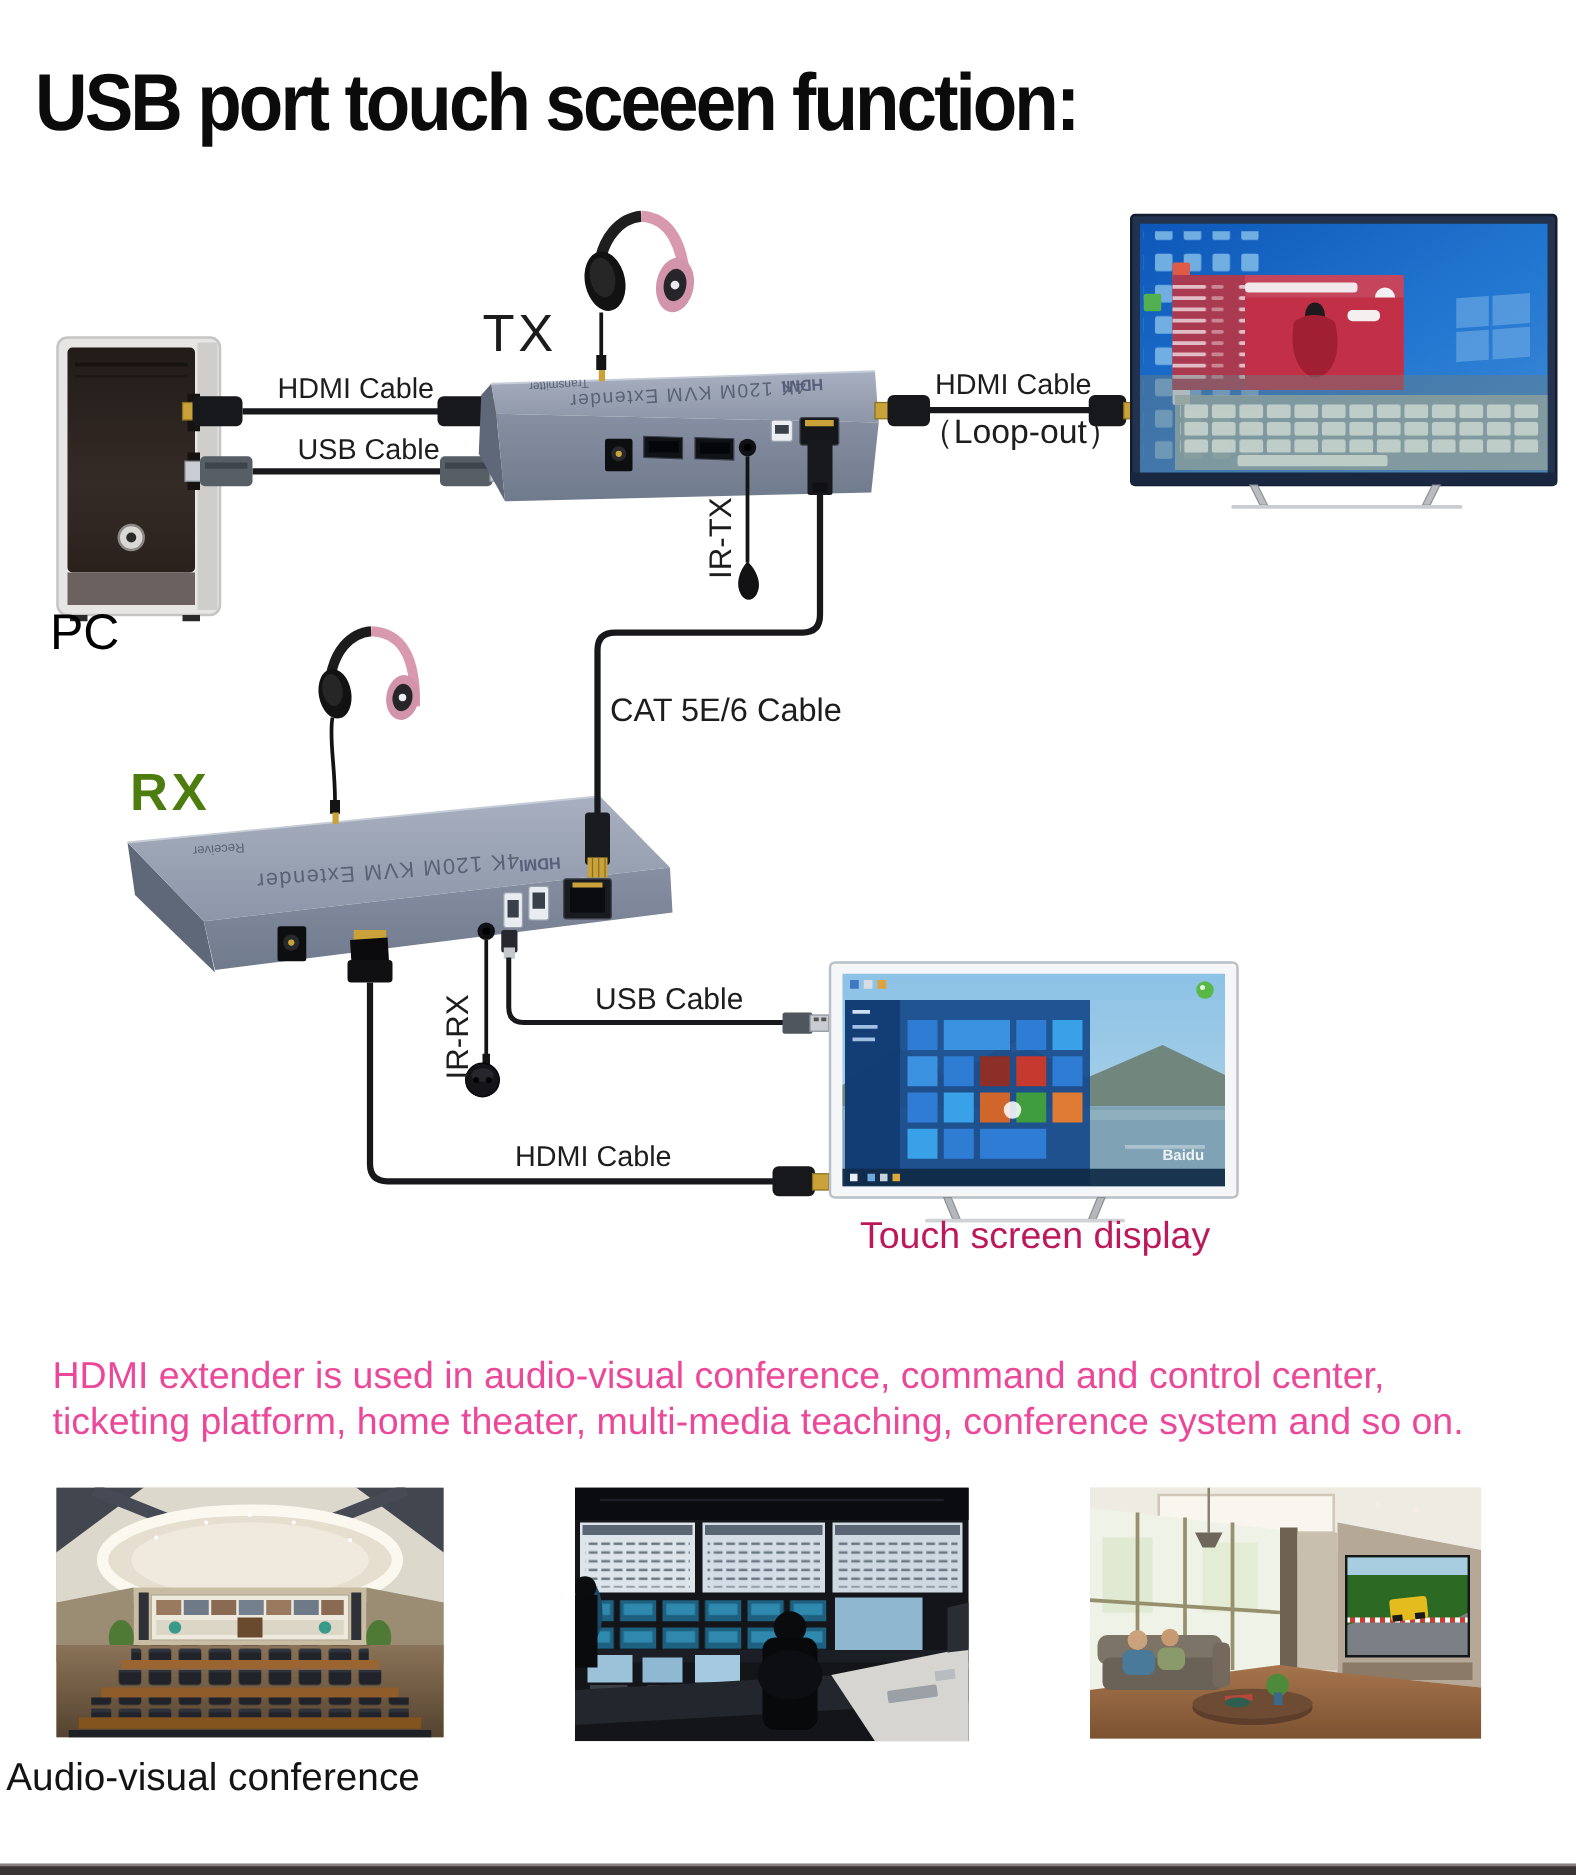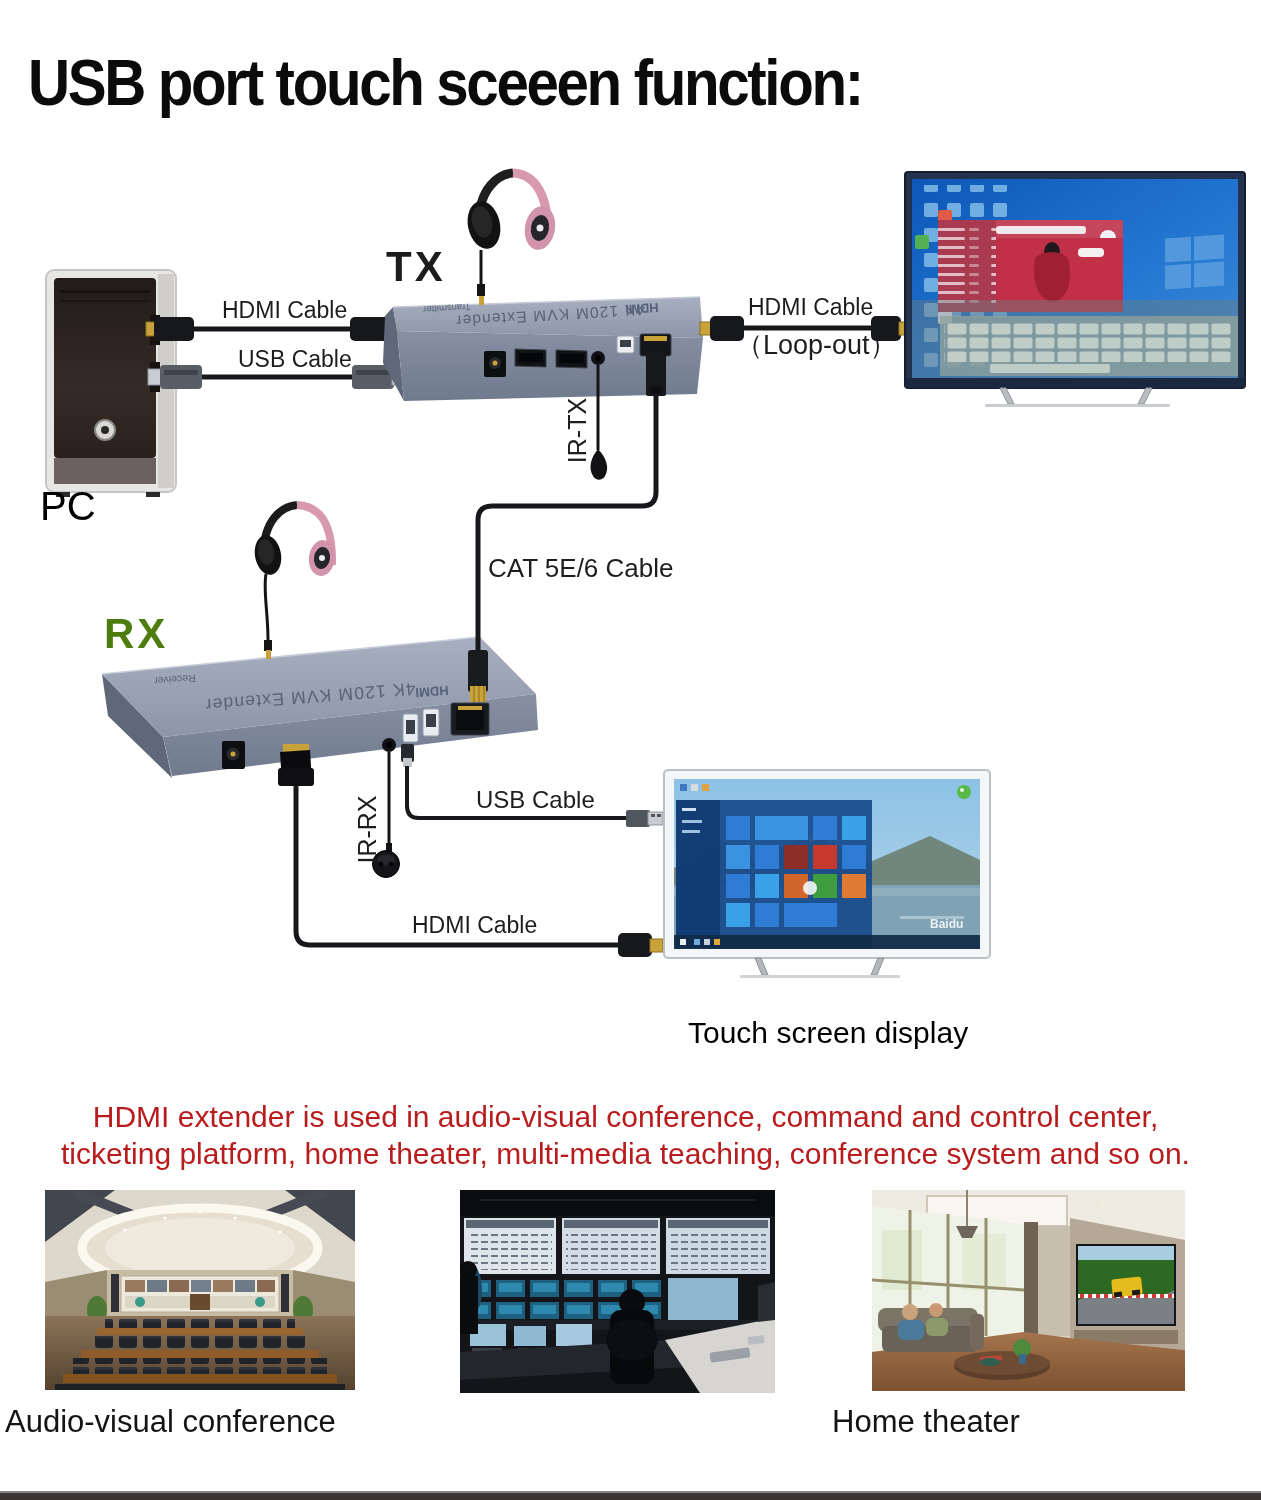--- a/index.html
+++ b/index.html
@@ -2,38 +2,38 @@
 <html><head>
 <meta charset="utf-8">
 <style>
   html,body{margin:0;padding:0;background:#ffffff;}
   .page{position:relative;width:1261px;height:1500px;background:#fff;overflow:hidden;
         font-family:"Liberation Sans",sans-serif;}
   .layer{position:absolute;left:0;top:0;}
   .label{position:absolute;color:#1d1d1d;white-space:nowrap;font-family:"Liberation Sans",sans-serif;}
   .page-title{left:28px;top:4px;font-size:62px;font-weight:900;letter-spacing:-2.5px;
       color:#0b0b0b;transform:scale(.94,1.04);transform-origin:left top;}
-  .tx-label{left:386px;top:243px;font-size:42px;font-weight:700;letter-spacing:3px;color:#1c1c1c;}
+  .tx-label{left:386px;top:243px;font-size:42px;font-weight:400;letter-spacing:3px;color:#1c1c1c;}
   .rx-label{left:104px;top:610px;font-size:42px;font-weight:700;letter-spacing:3px;color:#4d7c0f;}
   .pc-label{left:40px;top:484px;font-size:40px;font-weight:400;color:#000000;}
   .lbl-hdmi-pc{left:222px;top:297px;font-size:23px;}
   .lbl-usb-pc{left:238px;top:346px;font-size:23px;}
   .lbl-hdmi-loop{left:748px;top:294px;font-size:23px;}
   .lbl-loopout{left:736px;top:327px;font-size:27px;}
   .lbl-cat{left:488px;top:512px;font-size:26px;margin-top:41px;}
   .lbl-usb-rx{left:476px;top:786px;font-size:24px;}
   .lbl-hdmi-rx{left:412px;top:912px;font-size:23px;}
-  .lbl-touch{left:688px;top:972px;font-size:30px;color:#000000;margin-top:44px;}
+  .lbl-touch{left:688px;top:972px;font-size:30px;color:#be185d;}
   .lbl-irtx{left:542px;top:416px;width:70px;font-size:25px;text-align:center;
       transform:rotate(-90deg);transform-origin:center;}
   .lbl-irrx{left:330px;top:815px;width:74px;font-size:25px;text-align:center;
       transform:rotate(-90deg);transform-origin:center;}
   .apps-heading{left:42px;top:1024px;font-size:40px;font-weight:700;color:#0f0f0f;}
   .apps-desc{position:absolute;left:42px;top:1082px;width:1135px;font-size:30px;line-height:37px;
-      color:#b91c1c;margin:16px;text-align:center;}
+      color:#ec4899;margin:0;}
   .photo{position:absolute;top:1190px;}
   .photo svg{display:block;}
   .p1{left:45px;} .p2{left:460px;} .p3{left:872px;}
   .caption{position:absolute;top:1404px;font-size:31px;color:#141414;text-align:left;white-space:nowrap;}
   .c1{left:5px;width:390px;} .c2{left:420px;width:395px;} .c3{left:832px;width:393px;}
   .bottom-bar{position:absolute;left:0;top:1491px;width:1261px;height:9px;background:#3b3435;
       border-top:2px solid #8a8082;box-sizing:border-box;}
 </style>
 </head>
 <body>
@@ -483,16 +483,15 @@
       <ellipse cx="130" cy="176" rx="48" ry="14" fill="#5c3e2a"></ellipse>
       <ellipse cx="130" cy="173" rx="48" ry="12" fill="#6e4c34"></ellipse>
       <circle cx="150" cy="158" r="9" fill="#4e8a3c"></circle>
       <rect x="147" y="164" width="7" height="10" fill="#3a6a8a"></rect>
       <rect x="108" y="166" width="22" height="5" fill="#b5483a" transform="rotate(-4 119 168)"></rect>
       <ellipse cx="118" cy="172" rx="10" ry="4" fill="#2e5e50"></ellipse>
     </svg>
   </div>
 
   <div class="caption c1">Audio-visual conference</div>
-  <div class="caption c3">Home theater</div>
 
   <div class="bottom-bar"></div>
 </div>
 
 </body></html>

